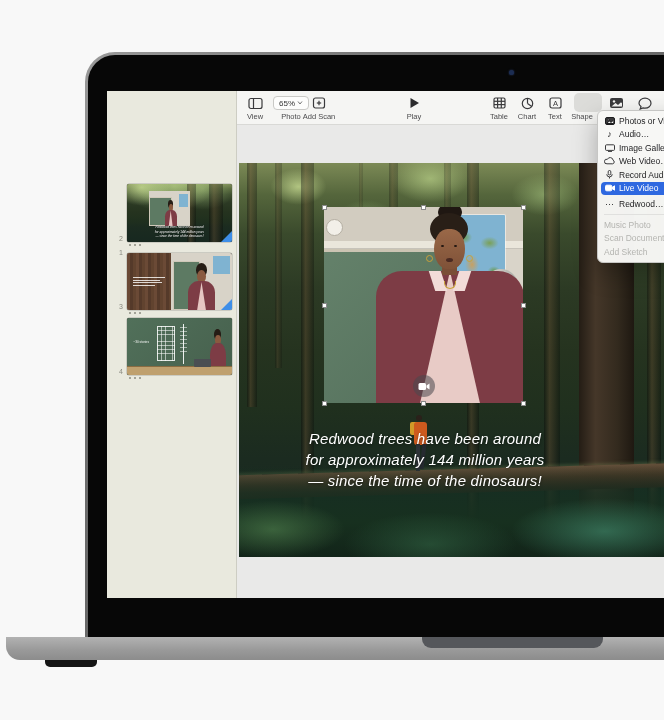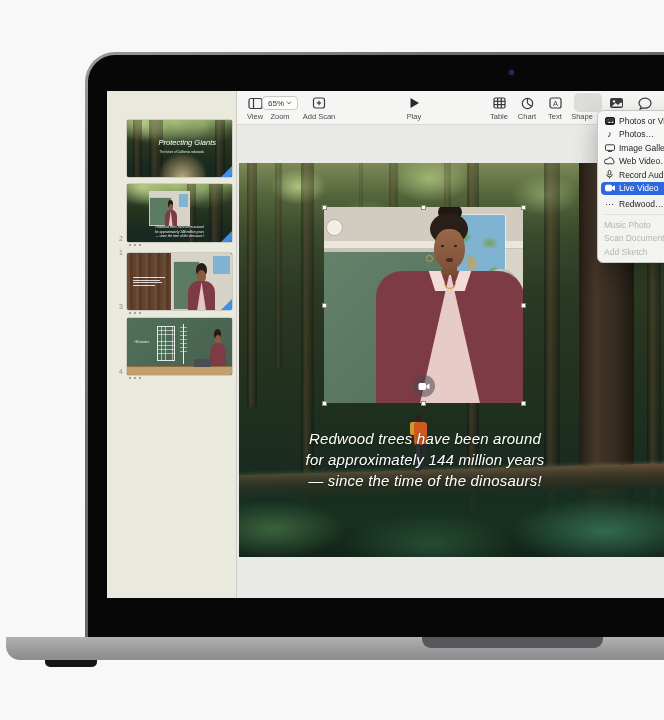--- a/index.html
+++ b/index.html
@@ -174,30 +174,20 @@
   <div class="laptop-frame">
     <div class="laptop-bezel"></div>
   </div>
   <div class="webcam"></div>
 
   <div class="screen">
 
     <div class="sidebar">
 
       <div class="thumb-num" style="left:2px;top:158px;">1</div>
-      <div class="thumb" style="top:29px;height:57px;">
-        <div class="forest-bg"></div>
-        <div class="trunk" style="left:6px;width:9px;height:100%;"></div>
-        <div class="trunk" style="left:22px;width:14px;height:100%;"></div>
-        <div class="trunk" style="left:88px;width:10px;height:100%;"></div>
-        <div class="t1-path"></div>
-        <div class="t1-title">Protecting Giants</div>
-        <div class="t1-sub">The future of California redwoods</div>
-        <div class="corner-badge"></div>
-      </div>
 
       <div class="thumb-num" style="left:2px;top:144px;">2</div>
       <div class="thumb" style="top:93px;height:58px;">
         <div class="forest-bg"></div>
         <div class="trunk" style="left:60px;width:9px;height:100%;"></div>
         <div class="trunk" style="left:82px;width:14px;height:100%;"></div>
         <div class="mini-room" style="left:22px;top:7px;width:41px;height:35px;">
           <div class="mini-board"></div>
           <div class="mini-map"></div>
           <div class="mini-teacher">
@@ -272,30 +262,30 @@
       <div class="tb-item" style="left:18px;">
         <div class="tb-icon">
           <svg width="15" height="13" viewBox="0 0 15 13" class="tb-svg">
               <rect x="1" y="1.5" width="13" height="10" rx="2"></rect>
               <line x1="5.5" y1="1.5" x2="5.5" y2="11.5"></line>
             </svg>
         </div>
         <div class="tb-label">View</div>
       </div>
 
-      <div class="tb-item" style="left:43px;width:64px;margin-left:-32px;">
+      <div class="tb-item" style="left:54px;width:64px;margin-left:-32px;">
         <div class="tb-icon">
             <span class="tb-pill">
               <span>65%</span>
           <svg width="6" height="4" viewBox="0 0 6 4">
                 <path d="M1 0.5 L3 3 L5 0.5" stroke="#777" fill="none" stroke-width="1"></path>
               </svg>
             </span>
         </div>
-        <div class="tb-label">Zoom</div>
+        <div class="tb-label">Photo</div>
       </div>
 
       <div class="tb-item" style="left:82px;">
         <div class="tb-icon">
           <svg width="14" height="12" viewBox="0 0 14 12" class="tb-svg">
               <rect x="1.5" y="1" width="11" height="10" rx="2"></rect>
               <line x1="7" y1="3.8" x2="7" y2="8.2"></line>
               <line x1="4.8" y1="6" x2="9.2" y2="6"></line>
             </svg>
         </div>
@@ -459,21 +449,21 @@
           <svg width="10" height="8" viewBox="0 0 10 8">
               <rect x="0.5" y="0.5" width="9" height="7" rx="1.5" fill="#3a3a3c"></rect>
               <circle cx="3.2" cy="2.8" r="0.9" fill="#f6f6f4"></circle>
               <path d="M1.5 6.5 L4.3 4 L6 5.4 L8 3.6 L8.8 4.4 L8.8 6.5 Z" fill="#f6f6f4"></path>
             </svg>
         </span>
         <span>Photos or Videos</span>
       </div>
       <div class="menu-row">
         <span class="mi">♪</span>
-        <span>Photos…</span>
+        <span>Audio…</span>
       </div>
       <div class="menu-row">
         <span class="mi">
           <svg width="10" height="8" viewBox="0 0 10 8">
               <rect x="0.5" y="0.8" width="9" height="5.6" rx="1" stroke="#3a3a3c" fill="none"></rect>
               <line x1="3" y1="7.6" x2="7" y2="7.6" stroke="#3a3a3c"></line>
             </svg>
         </span>
         <span>Image Gallery</span>
       </div>

